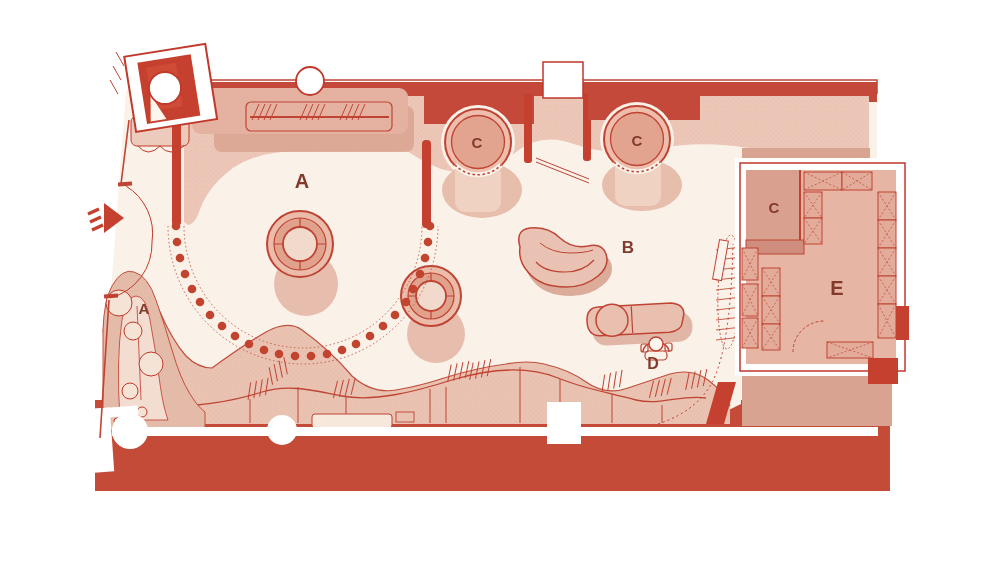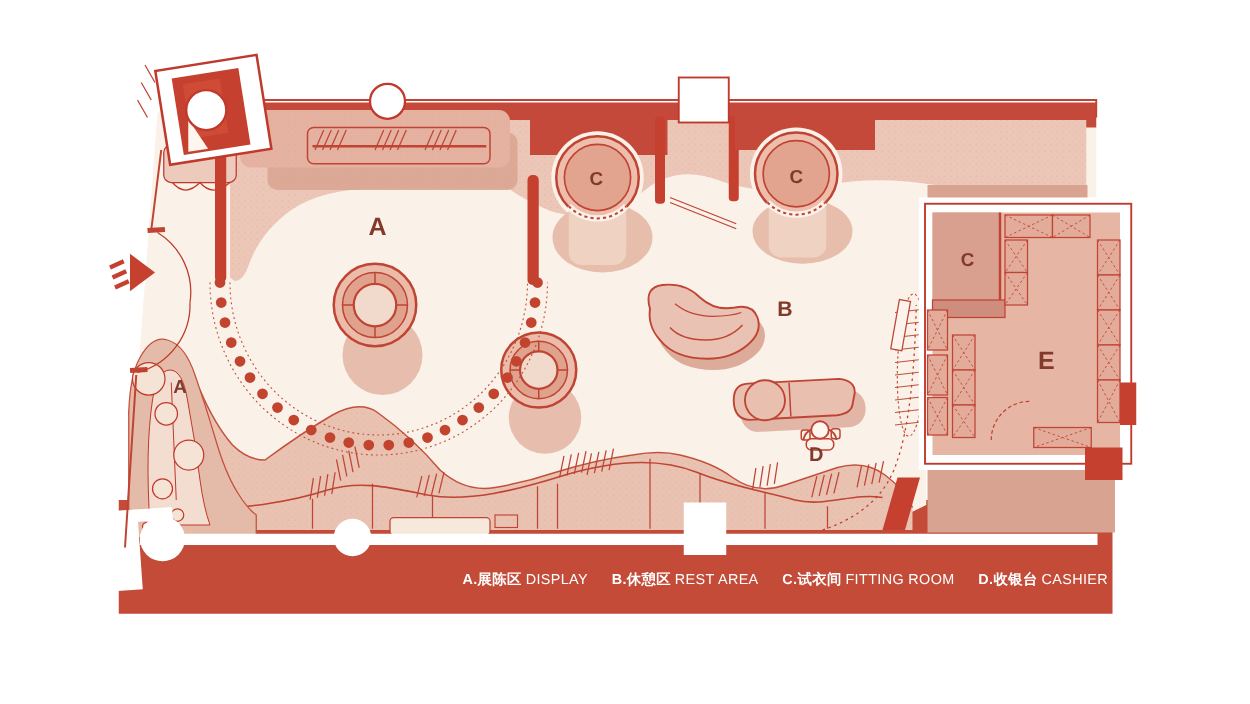--- a/index.html
+++ b/index.html
@@ -303,20 +303,13 @@
   <text class="plan-label" x="302" y="188" font-size="20" text-anchor="middle">A</text>
   <text class="plan-label" x="144" y="314" font-size="15" text-anchor="middle">A</text>
   <text class="plan-label" x="628" y="253" font-size="17" text-anchor="middle">B</text>
   <text class="plan-label" x="477" y="148" font-size="15" text-anchor="middle">C</text>
   <text class="plan-label" x="637" y="146" font-size="15" text-anchor="middle">C</text>
   <text class="plan-label" x="774" y="213" font-size="15" text-anchor="middle">C</text>
   <text class="plan-label" x="653" y="369" font-size="16" text-anchor="middle">D</text>
   <text class="plan-label" x="837" y="295" font-size="20" text-anchor="middle">E</text>
 </svg>
 
-  <div id="legend">
-    <span class="li"><b>A.展陈区</b><span>DISPLAY</span></span>
-    <span class="li"><b>B.休憩区</b><span>REST AREA</span></span>
-    <span class="li"><b>C.试衣间</b><span>FITTING ROOM</span></span>
-    <span class="li"><b>D.收银台</b><span>CASHIER</span></span>
-    <span class="li"><b>E.储藏间</b><span>STORAGE</span></span>
-  </div>
 </div>
 
 </body></html>

